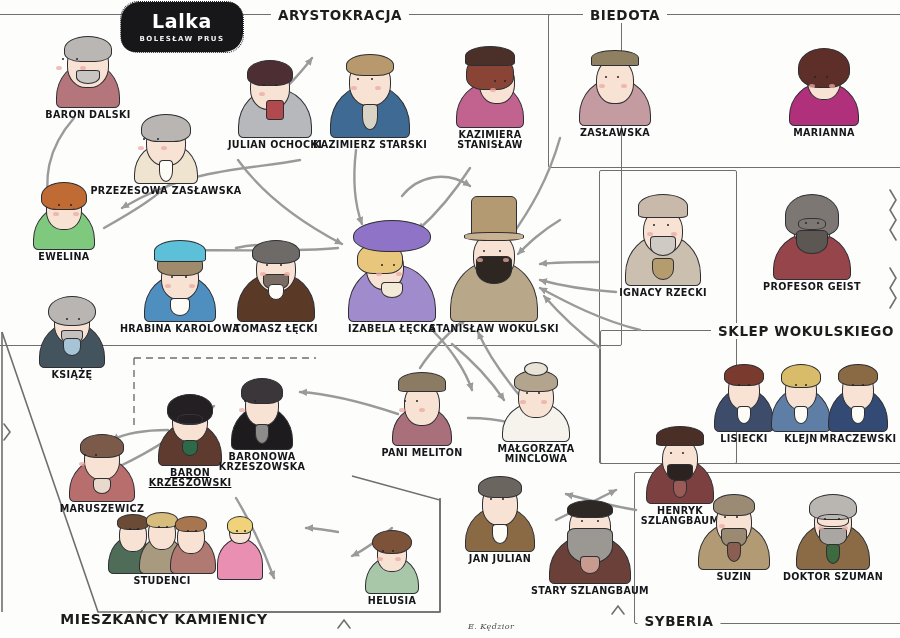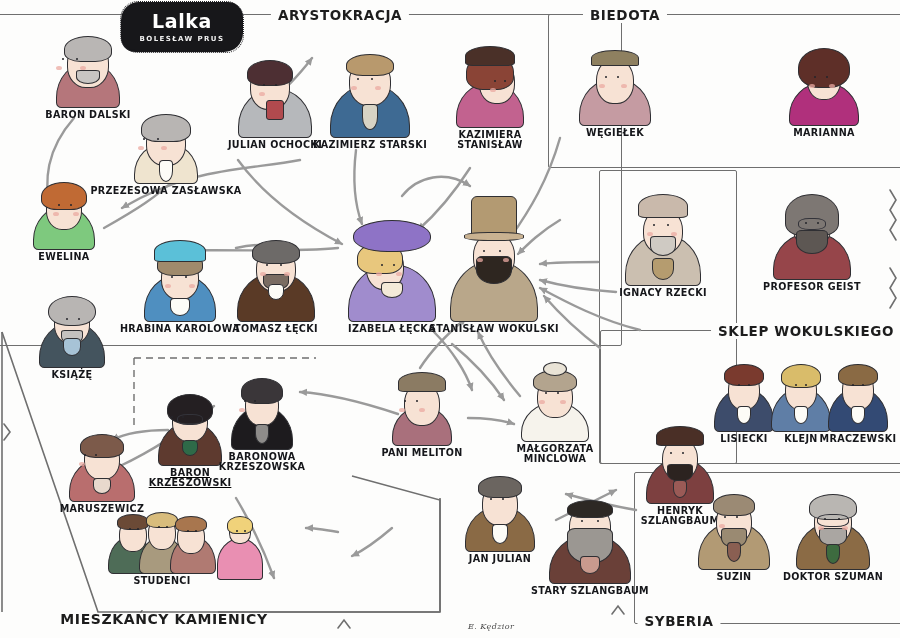--- a/index.html
+++ b/index.html
@@ -279,21 +279,21 @@
     <div class="portrait" style="height:84px;">
       <div class="bust" style="width:70px;height:46px;background:#c59ba2;"></div>
       <div class="head" style="width:36px;height:44px;top:16px;"></div>
       <div class="hat" style="width:46px;height:14px;top:8px;background:#8e8060;border-radius:50% 50% 10% 10%;"></div>
       <div class="eye" style="left:50px;top:34px;"></div>
         <div class="eye" style="left:62px;top:34px;"></div>
       <div class="cheek" style="left:44px;top:42px;"></div>
         <div class="cheek" style="left:66px;top:42px;"></div>
     </div>
     <div class="role"></div>
-    <div class="name">WĘGIEŁEK</div>
+    <div class="name">ZASŁAWSKA</div>
   </div>
 
 
   <div class="node" style="left:824px;top:40px;">
     <div class="portrait" style="height:86px;">
       <div class="bust" style="width:68px;height:42px;background:#b0307c;"></div>
       <div class="head" style="width:32px;height:40px;top:18px;"></div>
       <div class="hair" style="width:50px;height:38px;top:8px;background:#5e2f28;border-radius:50% 50% 40% 40%;"></div>
       <div class="eye" style="left:50px;top:36px;"></div>
         <div class="eye" style="left:62px;top:36px;"></div>
@@ -463,21 +463,21 @@
       <div class="hat" style="width:46px;height:18px;top:2px;background:#8b7b63;border-radius:50% 50% 14% 14%;"></div>
       <div class="eye" style="left:42px;top:30px;"></div>
         <div class="eye" style="left:54px;top:30px;"></div>
       <div class="cheek" style="left:37px;top:38px;"></div>
         <div class="cheek" style="left:57px;top:38px;"></div>
     </div>
     <div class="role"></div>
     <div class="name">PANI MELITON</div>
   </div>
 
-  <div class="node" style="left:555px;top:362px;">
+  <div class="node" style="left:536px;top:362px;">
     <div class="portrait" style="height:80px;">
       <div class="bust" style="width:66px;height:38px;background:#f6f3ec;"></div>
       <div class="head" style="width:34px;height:40px;top:14px;"></div>
       <div class="hair" style="width:42px;height:20px;top:8px;background:#b3a48e;"></div>
       <div class="hat" style="width:22px;height:12px;top:0px;background:#e9e3d6;border-radius:50%;"></div>
       <div class="eye" style="left:50px;top:30px;"></div>
         <div class="eye" style="left:62px;top:30px;"></div>
       <div class="cheek" style="left:44px;top:38px;"></div>
         <div class="cheek" style="left:65px;top:38px;"></div>
     </div>
@@ -615,20 +615,33 @@
       <div class="eye" style="left:81px;top:14px;"></div>
         <div class="eye" style="left:89px;top:14px;"></div>
       <div class="eye" style="left:110px;top:18px;"></div>
         <div class="eye" style="left:118px;top:18px;"></div>
     </div>
     <div class="role"></div>
     <div class="name">STUDENCI</div>
   </div>
 
 
+  <div class="node narrow" style="left:392px;top:526px;">
+    <div class="portrait" style="height:68px;">
+      <div class="bust" style="width:52px;height:36px;background:#a8c6a8;"></div>
+      <div class="head" style="width:28px;height:34px;top:10px;"></div>
+      <div class="hair" style="width:38px;height:22px;top:4px;background:#7c5238;border-radius:50% 50% 46% 46%;"></div>
+      <div class="eye" style="left:36px;top:24px;"></div>
+        <div class="eye" style="left:46px;top:24px;"></div>
+      <div class="cheek" style="left:31px;top:31px;"></div>
+        <div class="cheek" style="left:49px;top:31px;"></div>
+    </div>
+    <div class="role"></div>
+    <div class="name">HELUSIA</div>
+  </div>
 
   <div class="node narrow" style="left:240px;top:506px;">
     <div class="portrait" style="height:74px;">
       <div class="bust" style="width:44px;height:40px;background:#e98fb2;border-top-left-radius:80% 100%;border-top-right-radius:80% 100%;"></div>
       <div class="head" style="width:20px;height:22px;top:14px;"></div>
       <div class="hair" style="width:24px;height:16px;top:10px;background:#f0d27a;"></div>
       <div class="eye" style="left:42px;top:24px;"></div>
         <div class="eye" style="left:50px;top:24px;"></div>
     </div>
   </div>

